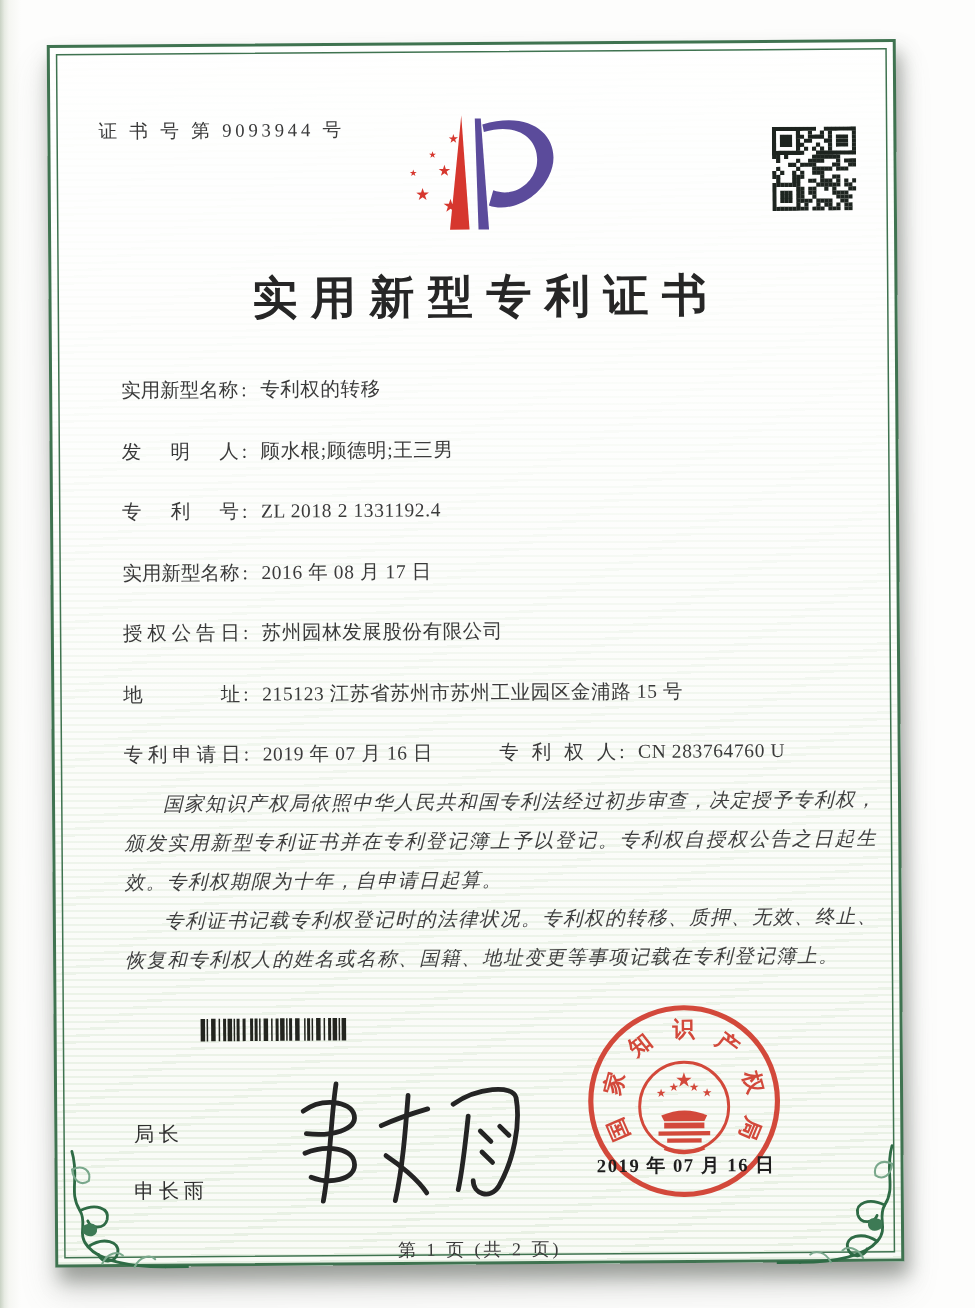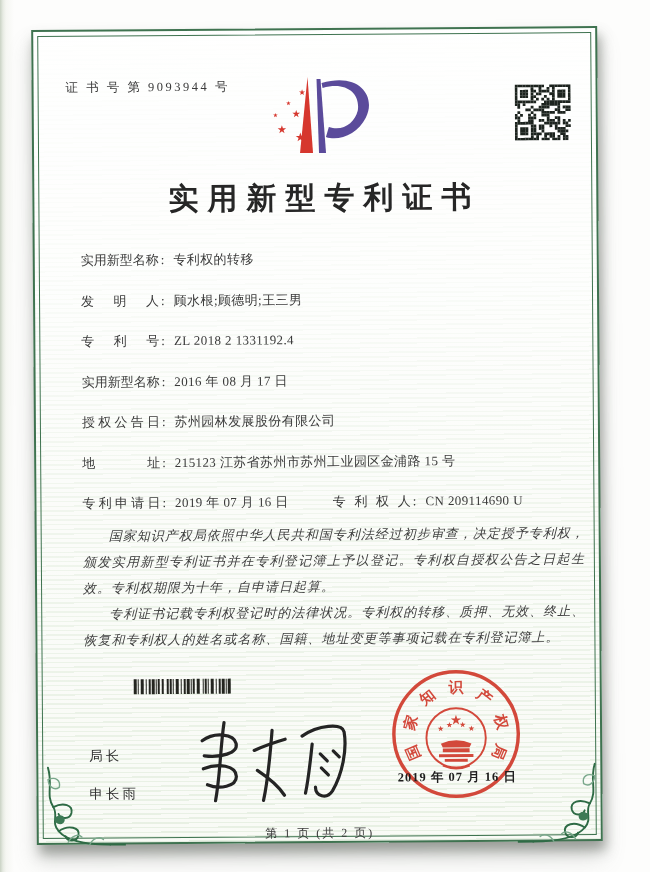--- a/index.html
+++ b/index.html
@@ -368,21 +368,21 @@
       <div class="field-row">
         <span class="lbl">实用新型名称</span><span class="colon">:</span><span class="val">2016 年 08 月 17 日</span>
       </div>
       <div class="field-row">
         <span class="lbl">授权公告日</span><span class="colon">:</span><span class="val">苏州园林发展股份有限公司</span>
       </div>
       <div class="field-row">
         <span class="lbl">地址</span><span class="colon">:</span><span class="val">215123 江苏省苏州市苏州工业园区金浦路 15 号</span>
       </div>
       <div class="field-row">
-        <span class="lbl">专利申请日</span><span class="colon">:</span><span class="val">2019 年 07 月 16 日</span><span class="lbl lbl2">专利权人</span><span class="colon">:</span><span class="val">CN 209114690 U</span>
+        <span class="lbl">专利申请日</span><span class="colon">:</span><span class="val">2019 年 07 月 16 日</span><span class="lbl lbl2">专利权人</span><span class="colon">:</span><span class="val">CN 283764760 U</span>
       </div>
     </div>
 
     <div class="paras">
       <p>国家知识产权局依照中华人民共和国专利法经过初步审查，决定授予专利权，颁发实用新型专利证书并在专利登记簿上予以登记。专利权自授权公告之日起生效。专利权期限为十年，自申请日起算。</p>
       <p>专利证书记载专利权登记时的法律状况。专利权的转移、质押、无效、终止、恢复和专利权人的姓名或名称、国籍、地址变更等事项记载在专利登记簿上。</p>
     </div>
 
     <div class="barcode" id="barcode"><span style="width: 3px; margin-right: 1px;"></span><span style="width: 1px; margin-right: 2px;"></span><span style="width: 3px; margin-right: 2px;"></span><span style="width: 1px; margin-right: 2px;"></span><span style="width: 2px; margin-right: 1px;"></span><span style="width: 3px; margin-right: 1px;"></span><span style="width: 1px; margin-right: 1px;"></span><span style="width: 2px; margin-right: 2px;"></span><span style="width: 2px; margin-right: 3px;"></span><span style="width: 2px; margin-right: 1px;"></span><span style="width: 2px; margin-right: 1px;"></span><span style="width: 1px; margin-right: 2px;"></span><span style="width: 3px; margin-right: 2px;"></span><span style="width: 1px; margin-right: 2px;"></span><span style="width: 2px; margin-right: 1px;"></span><span style="width: 3px; margin-right: 1px;"></span><span style="width: 1px; margin-right: 1px;"></span><span style="width: 2px; margin-right: 2px;"></span><span style="width: 3px; margin-right: 3px;"></span><span style="width: 1px; margin-right: 1px;"></span><span style="width: 2px; margin-right: 1px;"></span><span style="width: 1px; margin-right: 2px;"></span><span style="width: 3px; margin-right: 2px;"></span><span style="width: 1px; margin-right: 2px;"></span><span style="width: 2px; margin-right: 1px;"></span><span style="width: 3px; margin-right: 1px;"></span><span style="width: 1px; margin-right: 1px;"></span><span style="width: 3px; margin-right: 2px;"></span></div>
 

